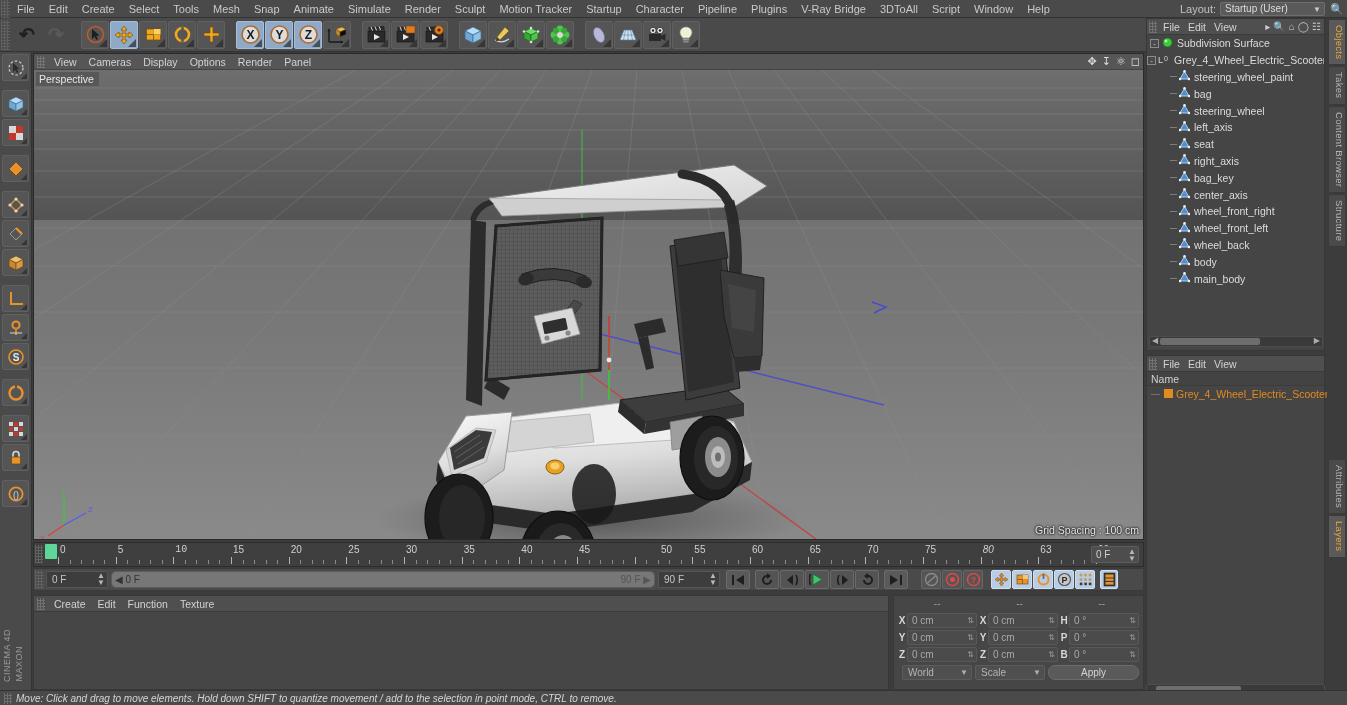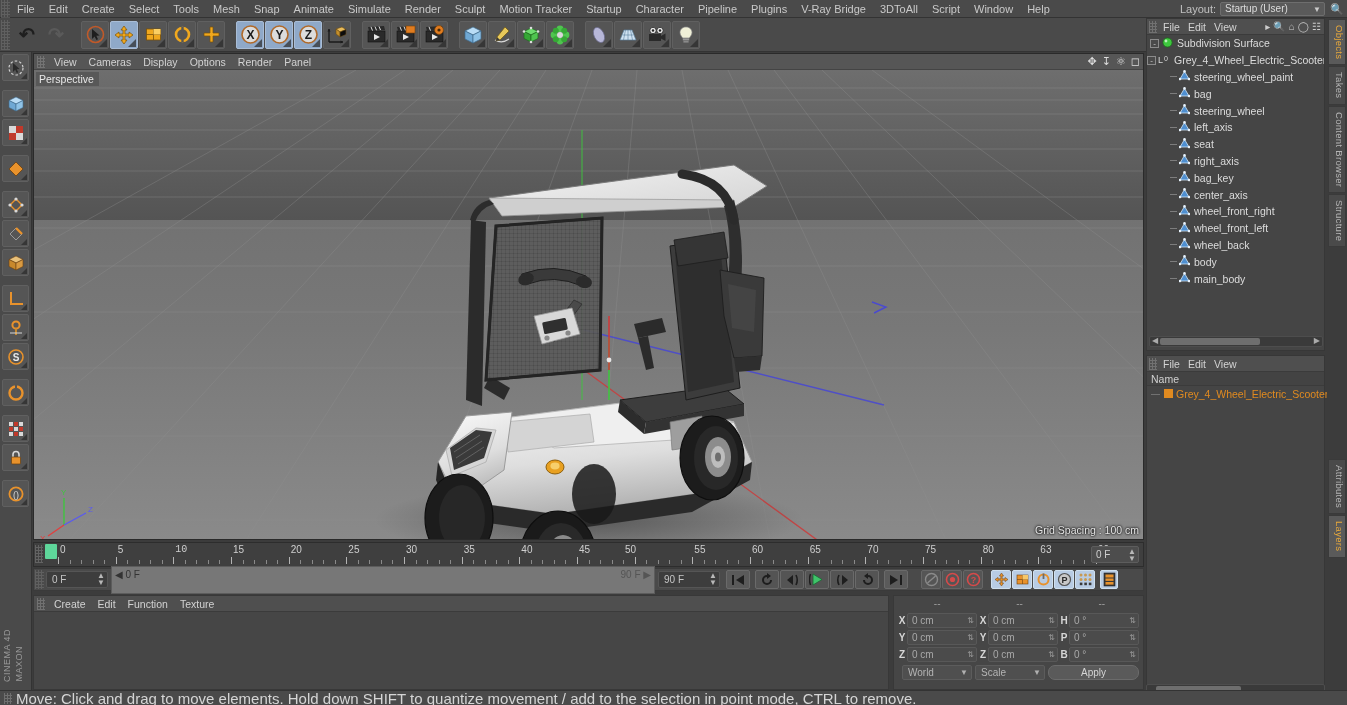--- a/index.html
+++ b/index.html
@@ -163,21 +163,21 @@
     position: absolute; left: 33px; top: 568px; width: 1111px; height: 23px;
     background: #4a4a4a; border: 1px solid #3a3a3a;
     display: flex; align-items: center;
   }
   .num-field {
     height: 17px; background: #3d3d3d; border: 1px solid #555; border-radius: 2px;
     font-size: 10px; color: #c6c6c6; line-height: 15px; padding-left: 5px;
     position: relative;
   }
   .track-bar {
-    height: 28px; background: #777; border: 1px solid #5c5c5c; border-radius: 0;
+    height: 17px; background: #777; border: 1px solid #5c5c5c; border-radius: 5px;
     position: relative; flex: 1; margin: 0 3px;
   }
   .track-bar .lmark { position: absolute; left: 3px; top: 0; font-size: 10px; color: #333; line-height: 15px; }
   .track-bar .rmark { position: absolute; right: 3px; top: 0; font-size: 10px; color: #555; line-height: 15px; }
   .pbtn {
     width: 24px; height: 19px; background: #5a5a5a; border: 1px solid #6a6a6a;
     border-radius: 2px; margin-right: 1px;
     display: flex; align-items: center; justify-content: center;
     font-size: 12px; color: #d8d8d8;
   }
@@ -327,21 +327,21 @@
     position: absolute; left: 0; bottom: 0; width: 1347px; height: 15px;
     background: #4a4a4a; border-top: 1px solid #333;
     display: flex; align-items: center;
   }
   .statusbar .grip3 {
     width: 8px; height: 11px; margin: 0 4px;
     background-image: repeating-linear-gradient(0deg,#888 0 1px,transparent 1px 3px),
                       repeating-linear-gradient(90deg,#888 0 1px,transparent 1px 3px);
     background-size: 3px 3px; opacity: .6;
   }
-  .statusbar .txt { font-size: 15px; color: #d5d5d5; }
+  .statusbar .txt { font-size: 10px; color: #d5d5d5; font-style: italic; }
 </style>
 </head>
 <body>
 
 <div id="app">
 
   <div class="menubar">
     <div class="grip"></div>
     <div id="menu-items" style="display:flex;align-items:center">
         <div class="mitem">File</div>
@@ -889,33 +889,33 @@
         <div class="tick-label" style="left: 314.333px;">25</div>
         <div class="tick major" style="left: 312.333px;"></div>
         <div class="tick-label" style="left: 372px; text-align: center;">30</div>
         <div class="tick major" style="left: 370px;"></div>
         <div class="tick-label" style="left: 429.667px;">35</div>
         <div class="tick major" style="left: 427.667px;"></div>
         <div class="tick-label" style="left: 487.333px;">40</div>
         <div class="tick major" style="left: 485.333px;"></div>
         <div class="tick-label" style="left: 545px;">45</div>
         <div class="tick major" style="left: 543px;"></div>
-        <div class="tick-label" style="left: 591px;">50</div>
+        <div class="tick-label" style="left: 627px;">50</div>
         <div class="tick major" style="left: 600.667px;"></div>
         <div class="tick-label" style="left: 660.333px;">55</div>
         <div class="tick major" style="left: 658.333px;"></div>
         <div class="tick-label" style="left: 718px;">60</div>
         <div class="tick major" style="left: 716px;"></div>
         <div class="tick-label" style="left: 775.667px;">65</div>
         <div class="tick major" style="left: 773.667px;"></div>
         <div class="tick-label" style="left: 833.333px;">70</div>
         <div class="tick major" style="left: 831.333px;"></div>
         <div class="tick-label" style="left: 891px;">75</div>
         <div class="tick major" style="left: 889px;"></div>
-        <div class="tick-label" style="left: 948.667px;">80</div>
+        <div class="tick-label" style="left: 948.667px; font-style: italic;">80</div>
         <div class="tick major" style="left: 946.667px;"></div>
         <div class="tick-label" style="left: 1006.33px;">63</div>
         <div class="tick major" style="left: 1004.33px;"></div>
         <div class="tick-label" style="left: 1064px;">90</div>
         <div class="tick major" style="left: 1062px;"></div>
         <div class="tick minor" style="left: 35.5333px;"></div>
         <div class="tick minor" style="left: 47.0667px;"></div>
         <div class="tick minor" style="left: 58.6px;"></div>
         <div class="tick minor" style="left: 70.1333px;"></div>
         <div class="tick minor" style="left: 93.2px;"></div>

